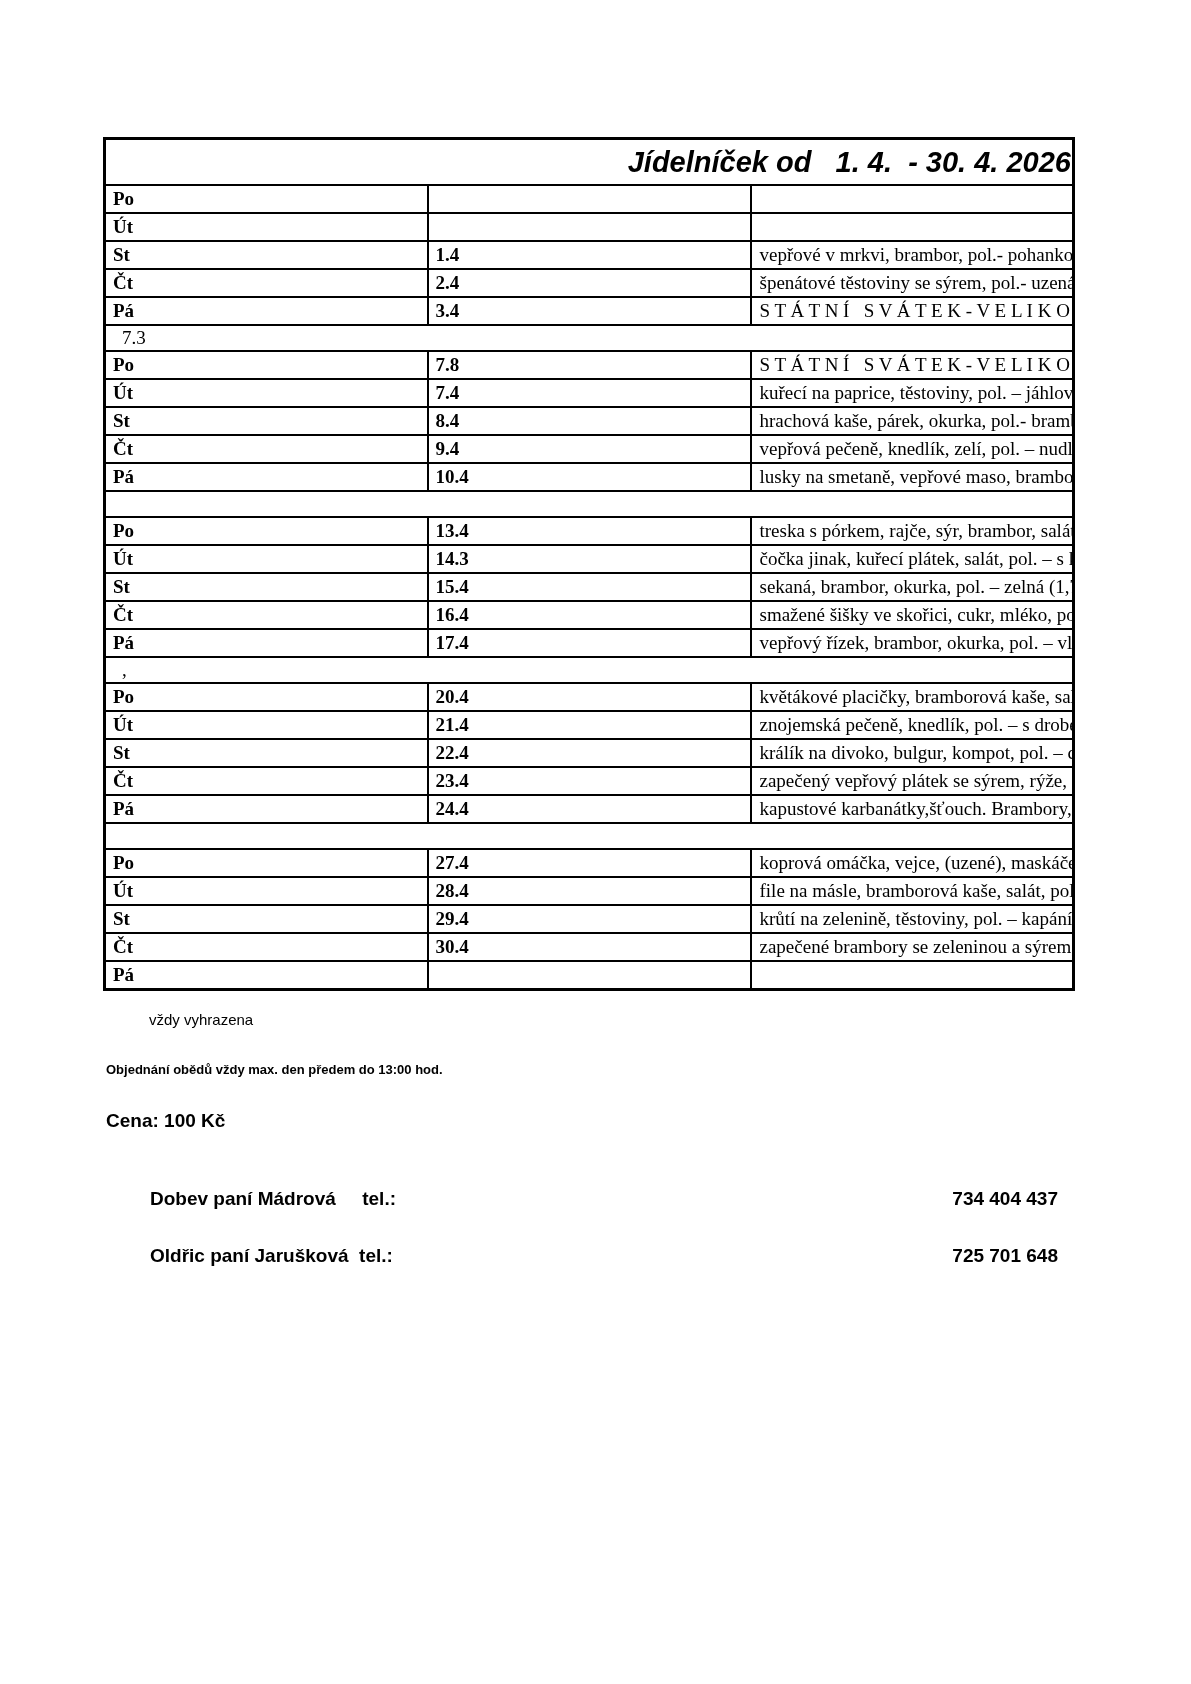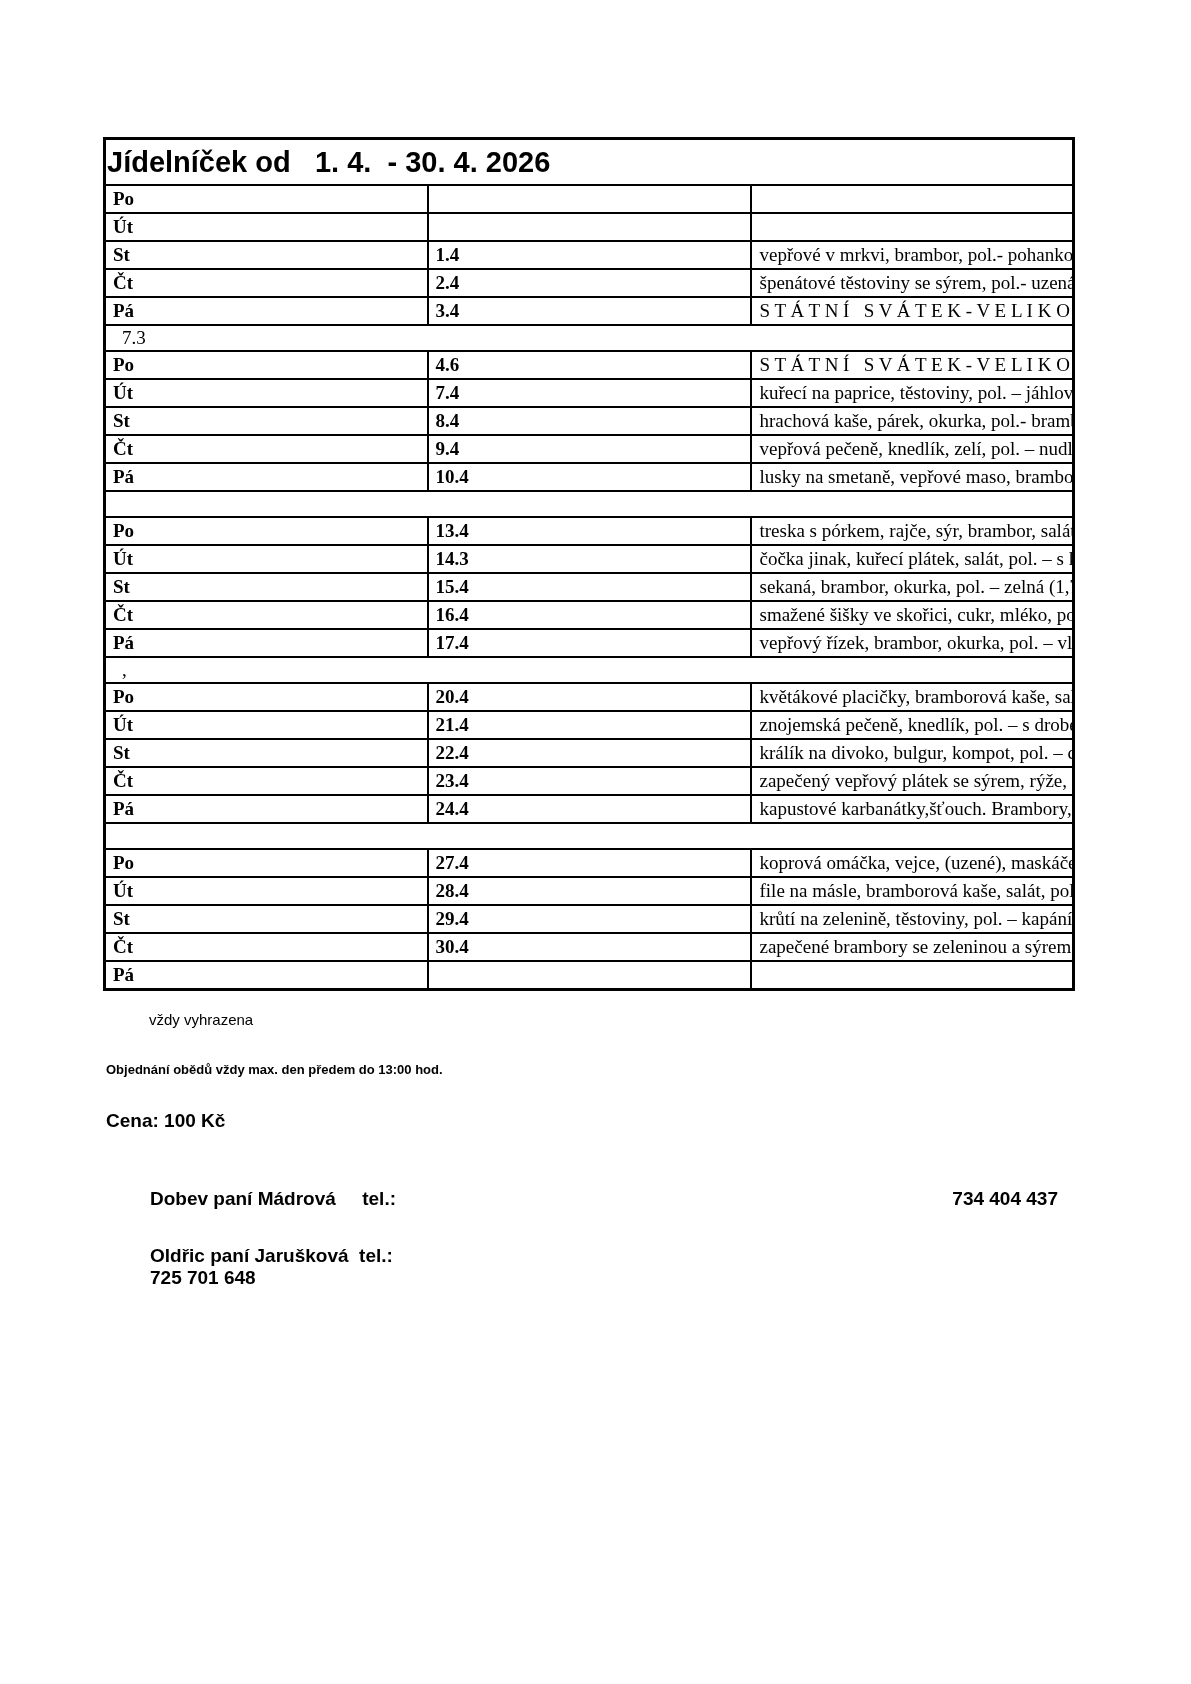--- a/index.html
+++ b/index.html
@@ -30,25 +30,26 @@
     border: 3px solid #000;
     table-layout: fixed;
   }
   table.menu td {
     border: 2px solid #000;
     vertical-align: middle;
     overflow: hidden;
   }
   td.title-cell {
     height: 42px;
-    text-align: left;
+    text-align: right;
     font-family: "Liberation Sans", sans-serif;
     font-weight: bold;
     font-size: 29px;
     white-space: pre;
+    font-style: italic;
   }
   td.day-cell {
     width: 50px;
     height: 26px;
     font-weight: bold;
     font-size: 19px;
     padding: 0 1px 0 7px;
     white-space: pre;
   }
   td.date-cell {
@@ -104,21 +105,21 @@
     display: flex;
     justify-content: space-between;
     align-items: baseline;
     font-family: "Liberation Sans", sans-serif;
     font-weight: bold;
     font-size: 19px;
     white-space: pre;
     margin-top: 12px;
   }
   .contact-row.first  { top: 1176px; }
-  .contact-row.second { top: 1233px; flex-direction: column; }
+  .contact-row.second { top: 1233px; }
 </style>
 </head>
 <body>
 
 <div class="page">
 
   <table class="menu">
     <tbody>
       <tr>
         <td class="title-cell" colspan="3">Jídelníček od   1. 4.  - 30. 4. 2026</td>
@@ -147,21 +148,21 @@
         <tr>
           <td class="day-cell">Pá</td>
           <td class="date-cell">3.4</td>
           <td class="meal-cell">S T Á T N Í   S V Á T E K - V E L I K O N O C E</td>
         </tr>
         <tr>
           <td colspan="3" class="span-cell">7.3</td>
         </tr>
         <tr>
           <td class="day-cell">Po</td>
-          <td class="date-cell">4.6</td>
+          <td class="date-cell">7.8</td>
           <td class="meal-cell">S T Á T N Í   S V Á T E K - V E L I K O N O C E</td>
         </tr>
         <tr>
           <td class="day-cell">Út</td>
           <td class="date-cell">7.4</td>
           <td class="meal-cell">kuřecí na paprice, těstoviny, pol. – jáhlová (1,7,9,)</td>
         </tr>
         <tr>
           <td class="day-cell">St</td>
           <td class="date-cell">8.4</td>

